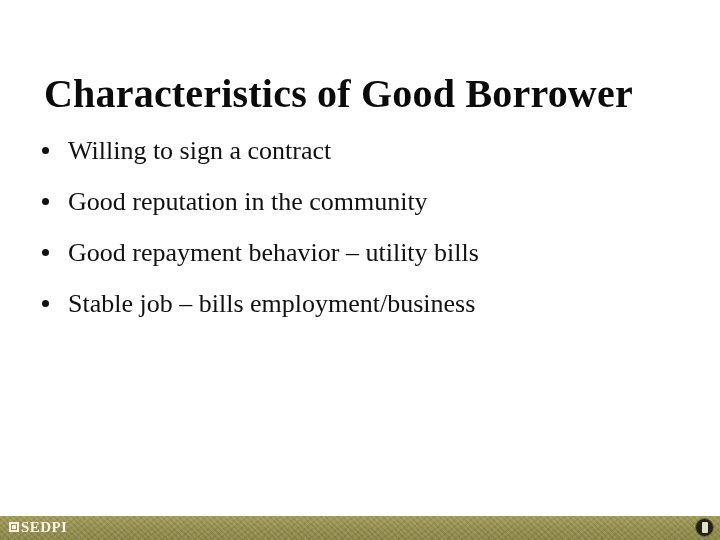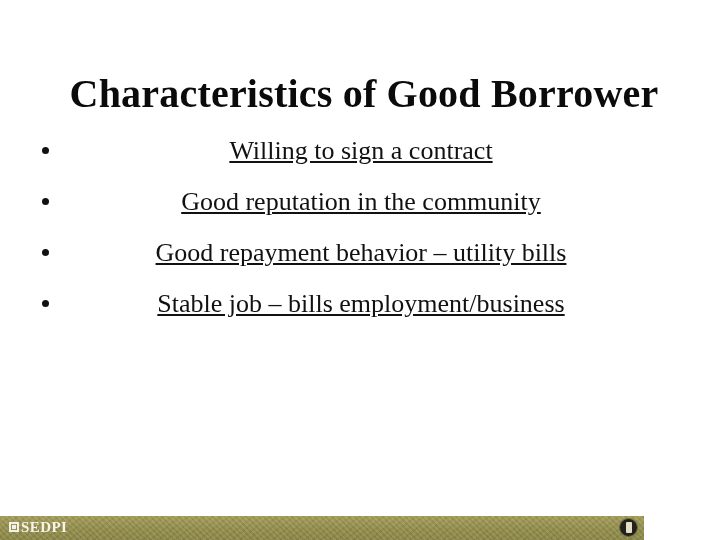--- a/index.html
+++ b/index.html
@@ -13,21 +13,20 @@
     background: #ffffff;
     font-family: "Liberation Serif", "DejaVu Serif", serif;
     overflow: hidden;
   }
   .slide {
     position: relative;
     width: 720px;
     height: 540px;
     background: #ffffff;
     box-sizing: border-box;
-    text-align: center;
   }
   .slide-title {
     position: absolute;
     left: 44px;
     top: 44px;
     width: 640px;
     font-family: "Liberation Serif", "DejaVu Serif", serif;
     font-weight: bold;
     font-size: 40px;
     line-height: 46px;
@@ -45,42 +44,41 @@
     padding: 0;
   }
   .bullet-item {
     position: relative;
     padding-left: 34px;
     margin: 0 0 13px 0;
     font-family: "Liberation Serif", "DejaVu Serif", serif;
     font-size: 26px;
     line-height: 38px;
     color: #111111;
-    text-decoration: underline;
   }
   .bullet-item:last-child {
     margin-bottom: 0;
   }
   .bullet-dot {
     position: absolute;
     left: 8px;
     top: 15px;
     width: 7px;
     height: 7px;
     background: #111111;
     border-radius: 50%;
   }
   .bullet-text {
     display: block;
   }
   .footer-bar {
     position: absolute;
     left: 0;
     bottom: 0;
-    width: 644px;
+    width: 720px;
     height: 24px;
     background-color: #97924f;
     background-image:
       repeating-linear-gradient(45deg, rgba(255,255,255,0.055) 0 2px, rgba(0,0,0,0.045) 2px 4px),
       repeating-linear-gradient(-38deg, rgba(255,255,255,0.04) 0 3px, rgba(0,0,0,0.035) 3px 5px),
       linear-gradient(180deg, #a39d59 0%, #938d4b 55%, #8c8747 100%);
     overflow: hidden;
   }
   .footer-brand {
     position: absolute;

